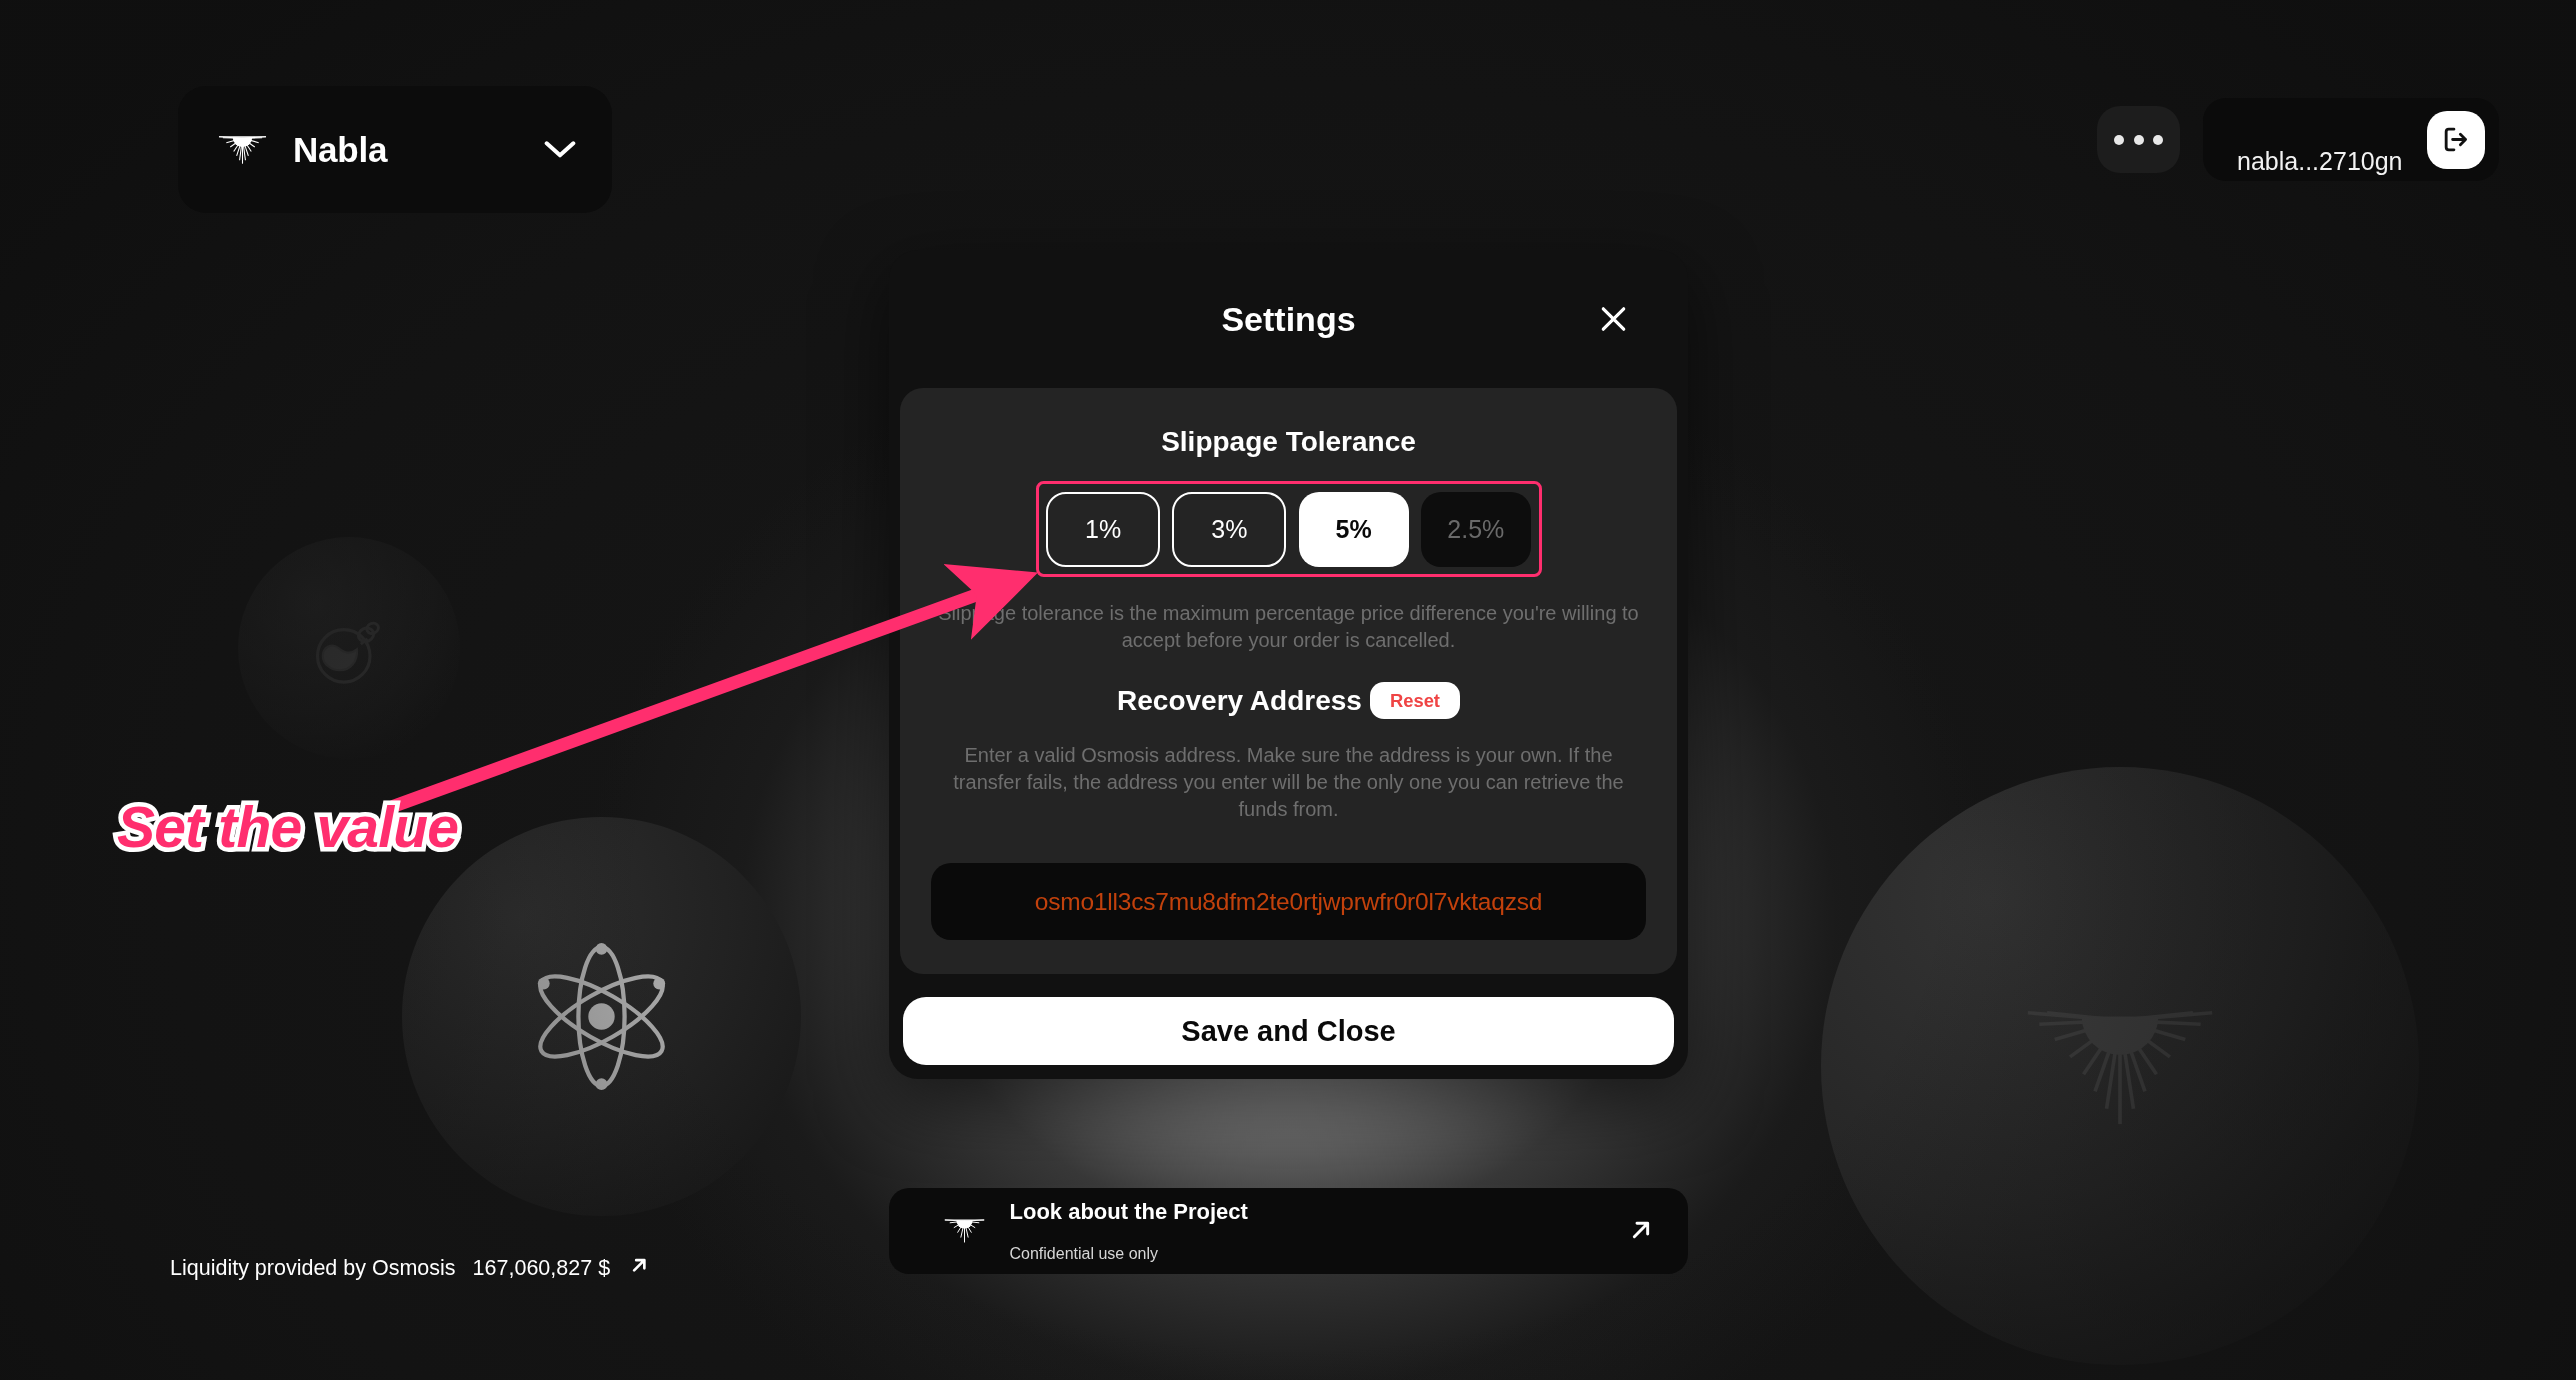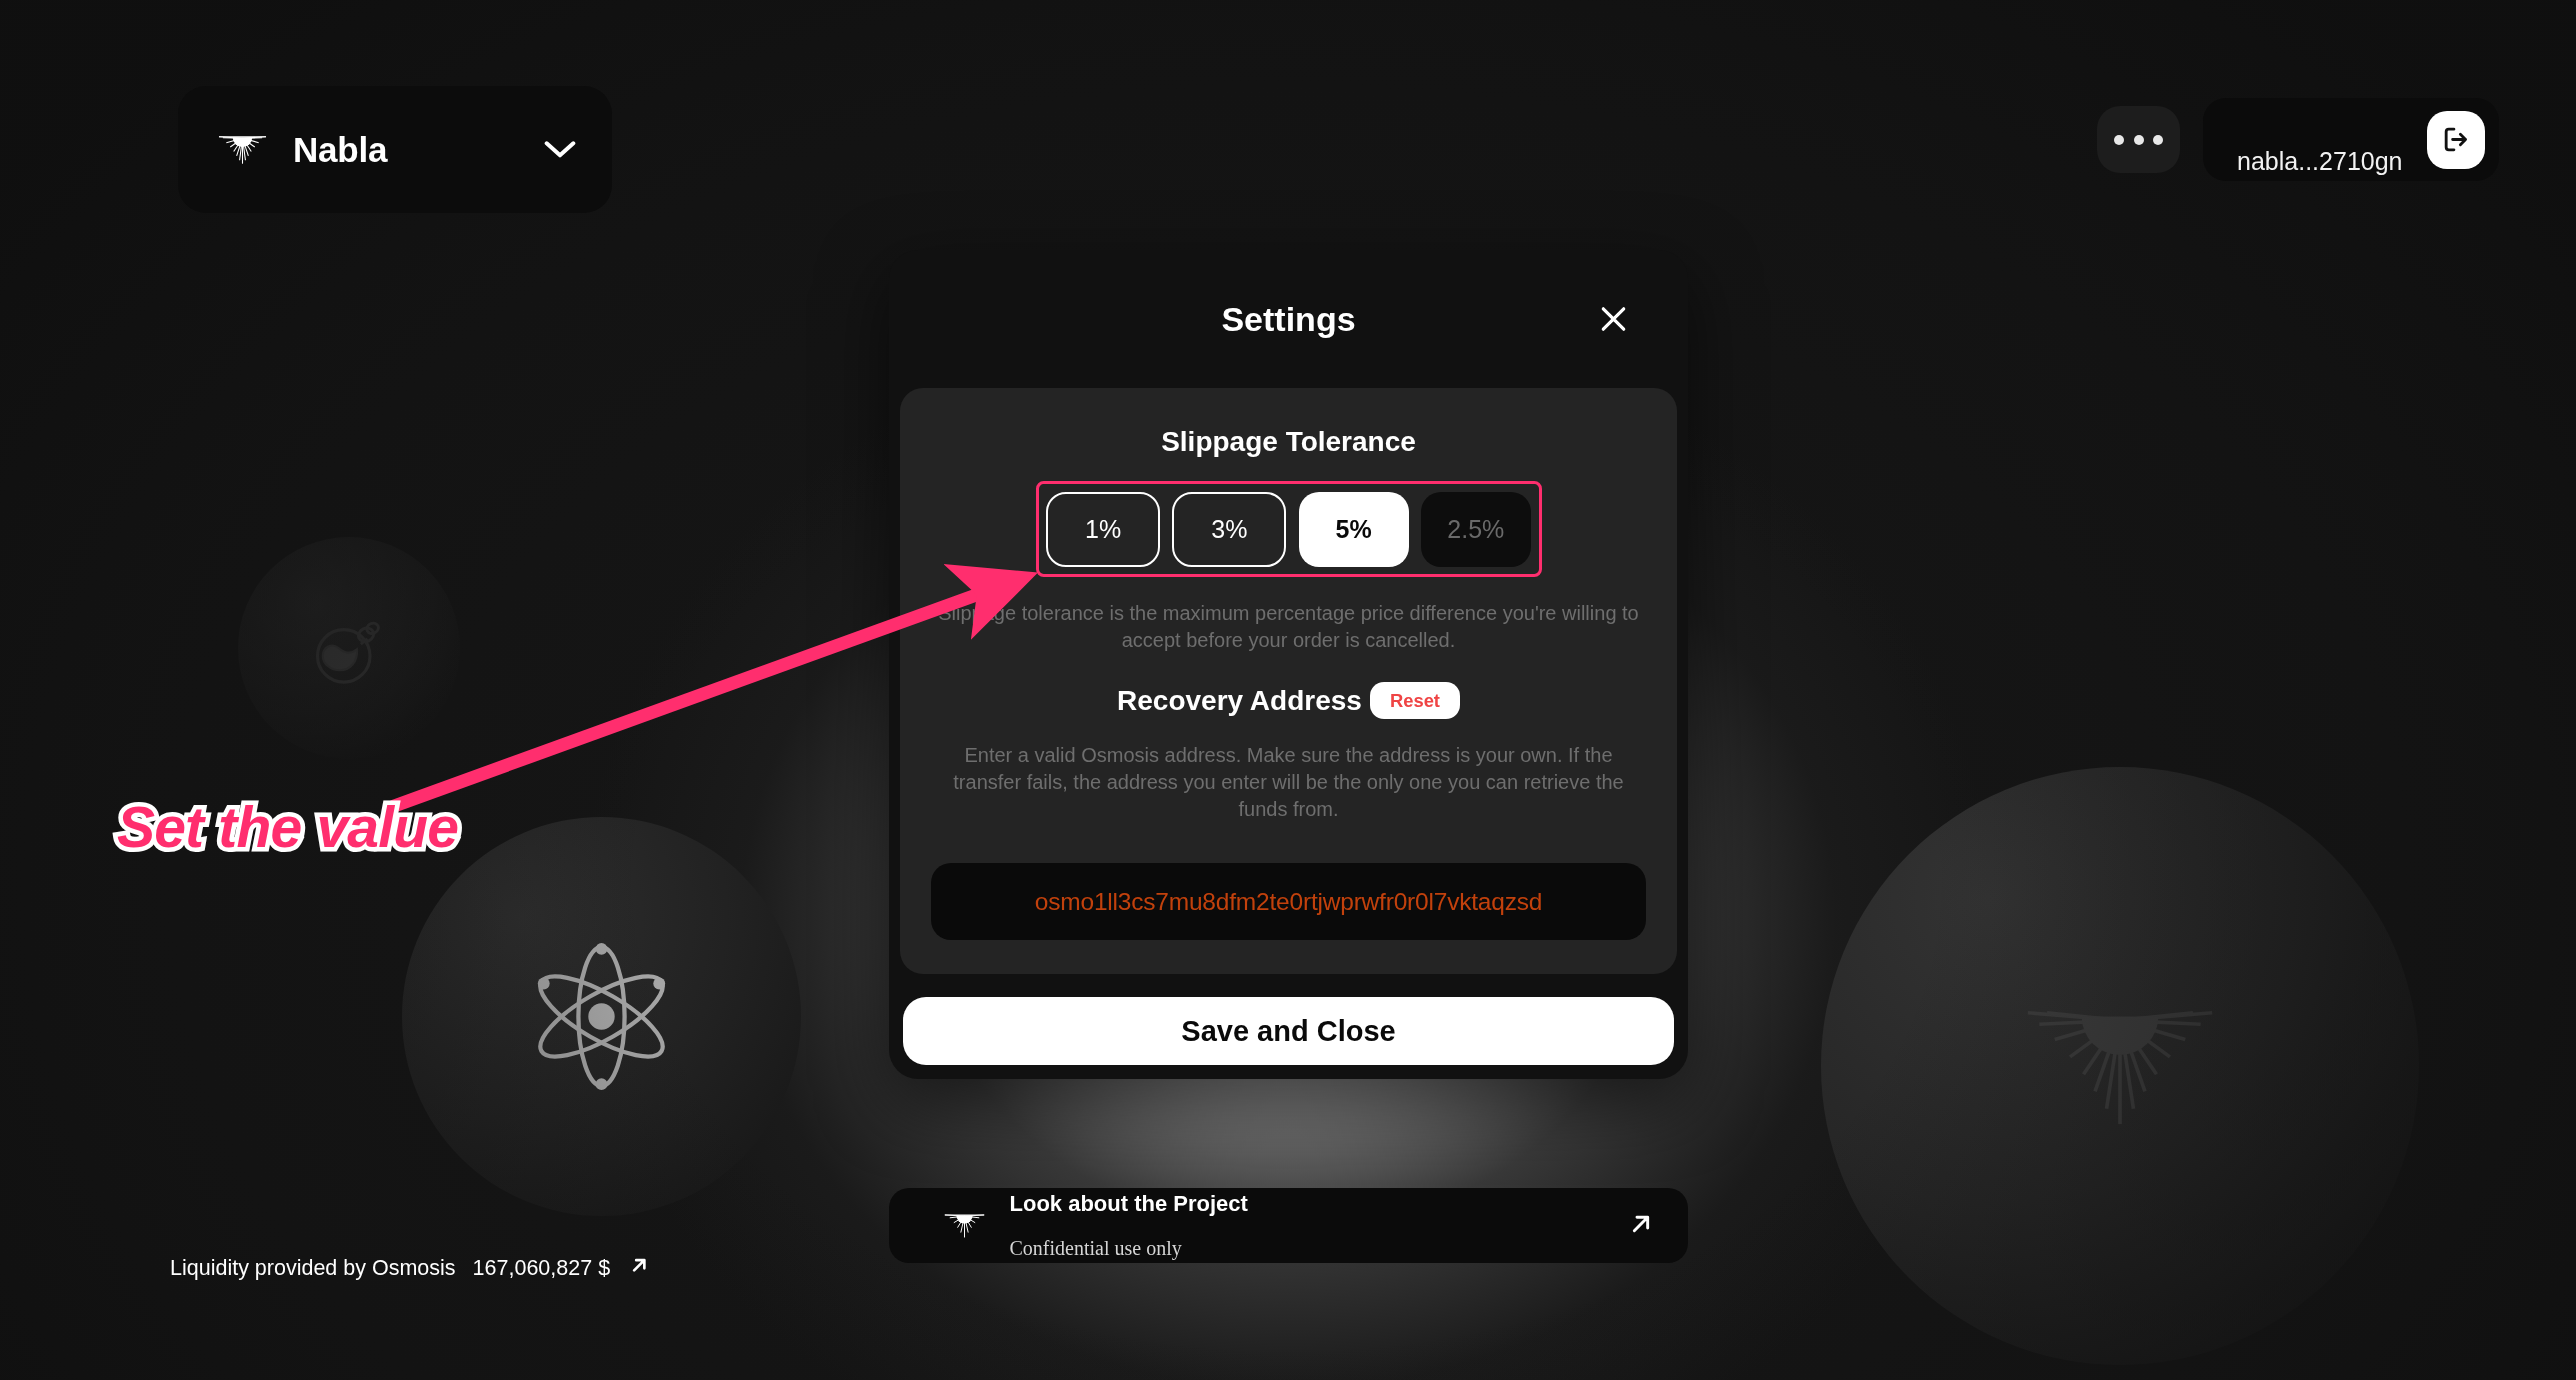--- a/index.html
+++ b/index.html
@@ -260,31 +260,31 @@
     justify-content: center;
     color: #0a0a0a;
     font-size: 29px;
     font-weight: 700;
   }
 
   
   .project-banner {
     position: absolute;
     left: 889px; top: 1188px;
-    width: 799px; height: 75px;
+    width: 799px; height: 86px;
     background: #0b0b0b;
     border-radius: 20px;
     display: flex;
     align-items: center;
     padding: 0 31px 0 55px;
     gap: 24.5px;
   }
   .pb-texts { flex: 1; }
   .pb-title { color: #fff; font-size: 22px; font-weight: 600; }
-  .pb-sub { color: #d6d6d6; font-size: 20px; margin-top: 20px; font-family: Liberation Serif, serif; }
+  .pb-sub { color: #d6d6d6; font-size: 16px; margin-top: 20px; }
 
   
   .annot-text {
     position: absolute;
     left: 117px; top: 794px;
     font-size: 57px;
     font-weight: 900;
     font-style: italic;
     color: #ff2e6e;
     letter-spacing: -0.8px;

